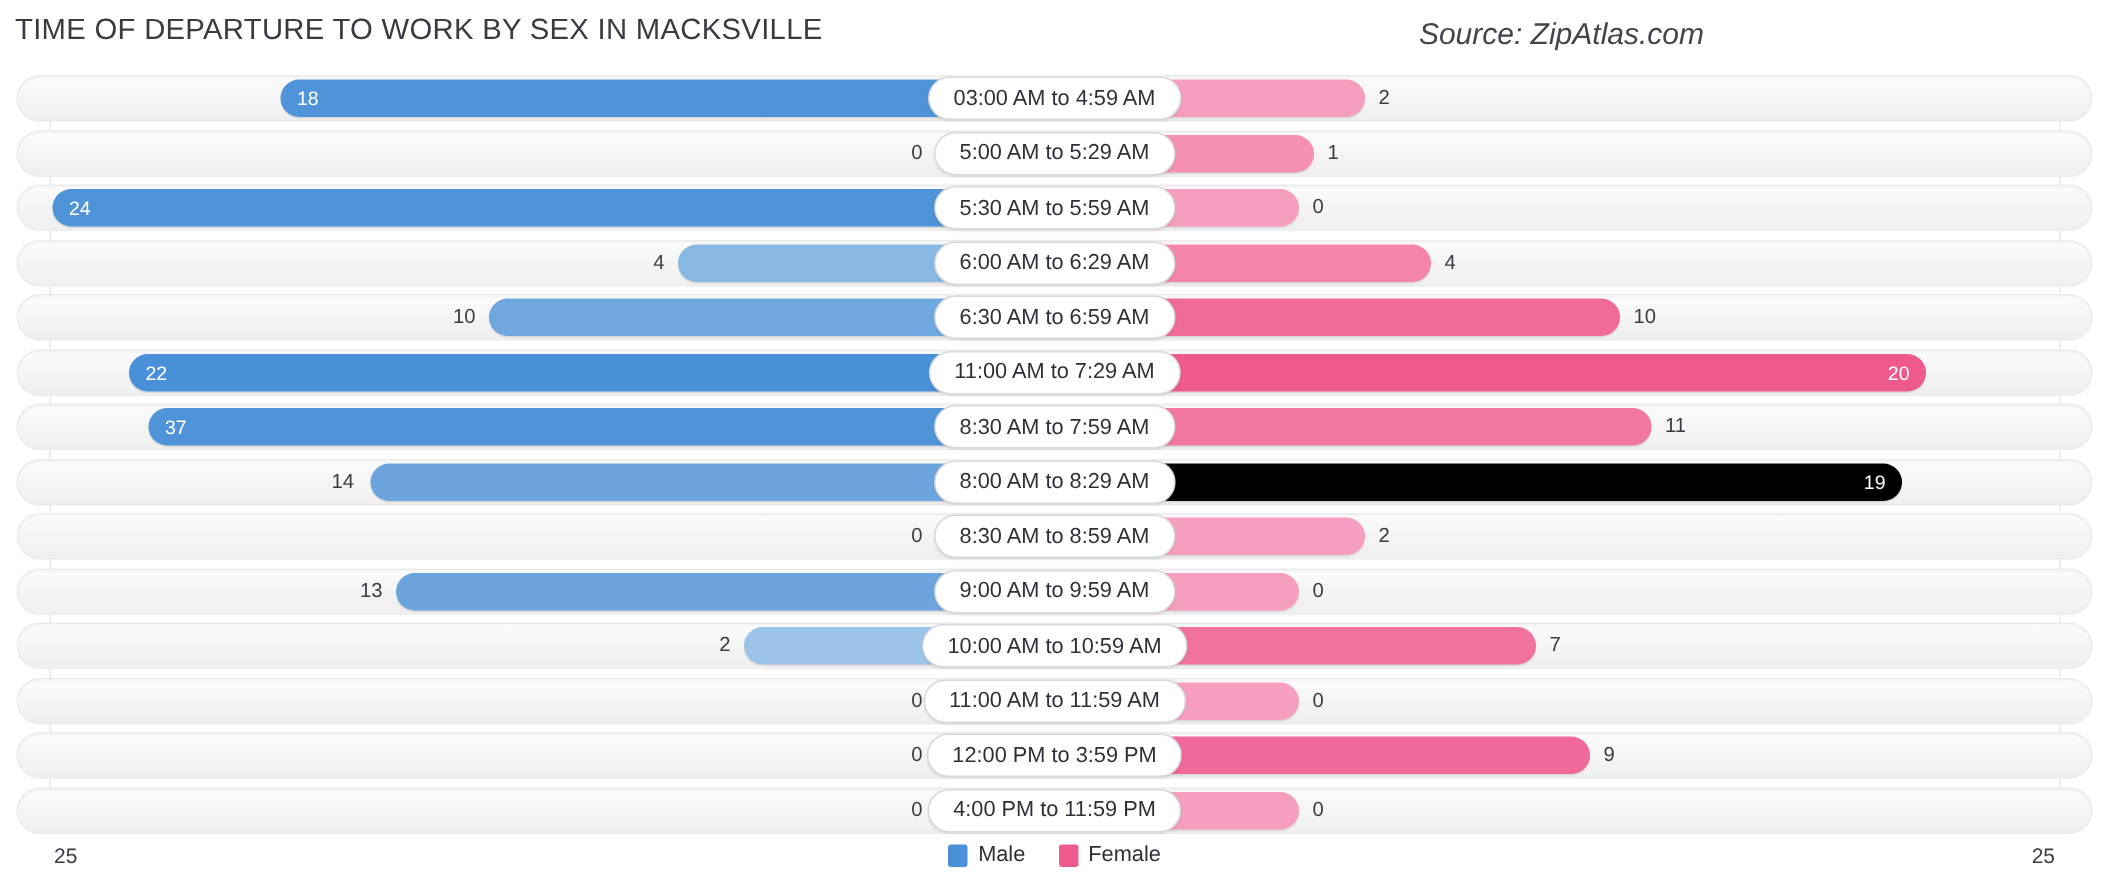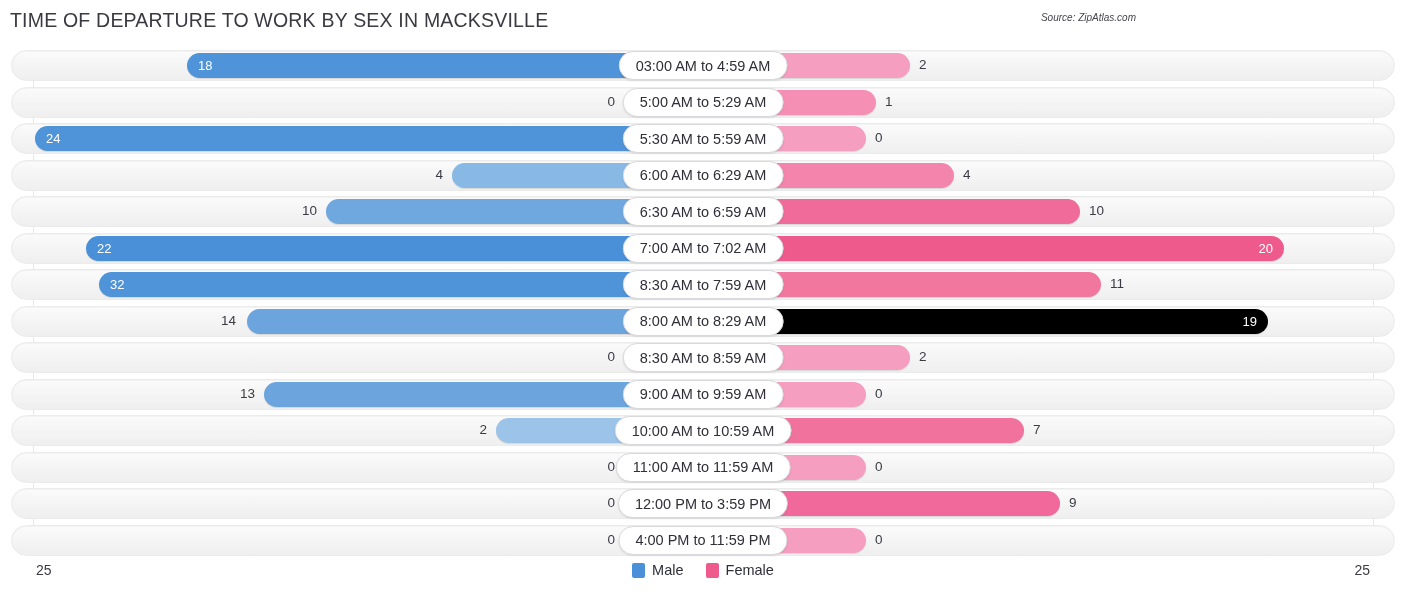--- a/index.html
+++ b/index.html
@@ -26,21 +26,21 @@
     position: absolute;
     left: 10px; top: 9px;
     font-size: 19.5px;
     letter-spacing: .2px;
     color: #3a3a42;
     white-space: nowrap;
   }
   .chart-source {
     position: absolute;
     right: 10px; top: 12px;
-    font-size: 10px;
+    font-size: 20px;
     font-style: italic;
     color: #44444c;
     white-space: nowrap;
     text-align: center;
   }
 
   
   .plot {
     position: absolute;
     left: 0; top: 50px;
@@ -232,26 +232,26 @@
           <div class="cat-pill">6:30 AM to 6:59 AM</div>
         </div>
         <div class="row">
           <div class="track"></div>
           <div class="bar bar-male" style="width: 606px; background: rgb(74, 144, 217);">
             <span class="bar-val-in">22</span>
           </div>
           <div class="bar bar-female" style="width: 570px; background: rgb(239, 90, 140);">
             <span class="bar-val-in">20</span>
           </div>
-          <div class="cat-pill">7:00 AM to 7:02 AM</div>
+          <div class="cat-pill">11:00 AM to 7:29 AM</div>
         </div>
         <div class="row">
           <div class="track"></div>
           <div class="bar bar-male" style="width: 593px; background: rgb(79, 148, 217);">
-            <span class="bar-val-in">32</span>
+            <span class="bar-val-in">37</span>
           </div>
           <div class="bar bar-female" style="width: 387px; background: rgb(242, 119, 159);"></div>
           <div class="bar-val-out right" style="left: 1099px;">11</div>
           <div class="cat-pill">8:30 AM to 7:59 AM</div>
         </div>
         <div class="row">
           <div class="track"></div>
           <div class="bar bar-male" style="width: 445px; background: rgb(108, 165, 222);"></div>
           <div class="bar-val-out left" style="right: 1159px;">14</div>
           <div class="bar bar-female" style="width: 554px; background: #000000;">

